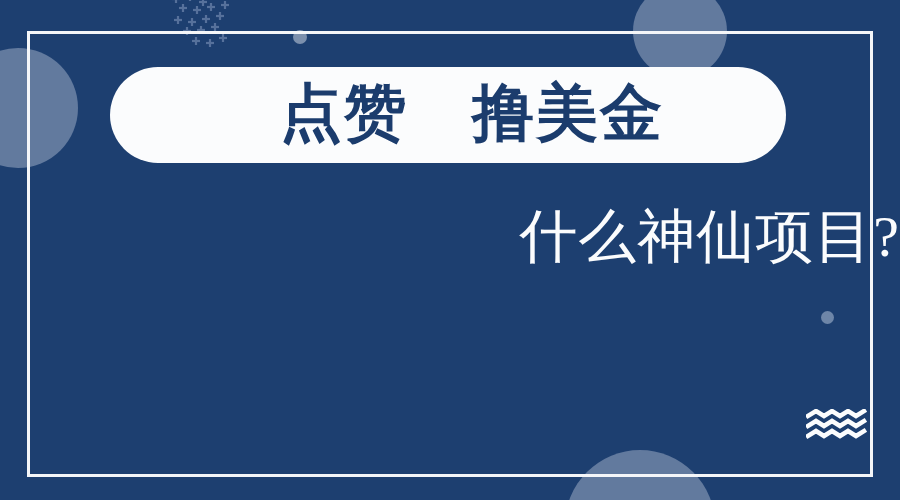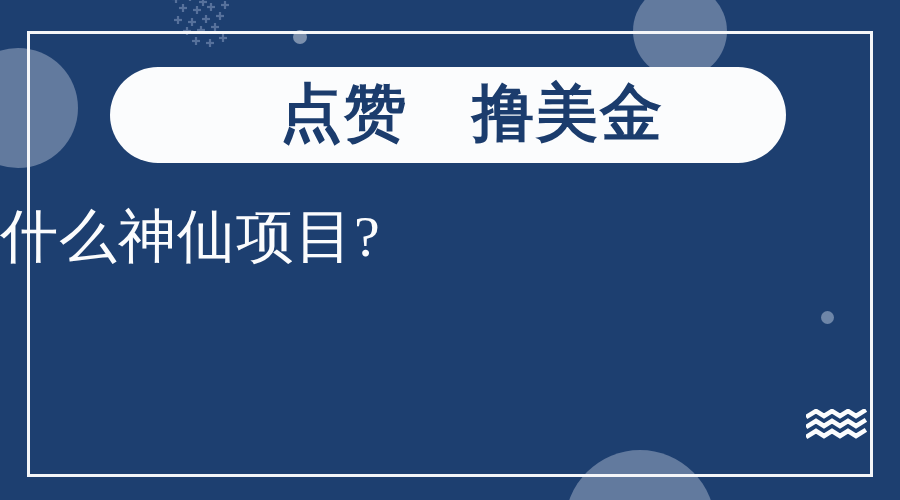--- a/index.html
+++ b/index.html
@@ -119,21 +119,21 @@
     white-space: pre;
     transform: translateY(-2px);
     margin-left: 48px;
   }
 
   .headline {
     position: absolute;
     left: 0;
     top: 208px;
     width: 900px;
-    text-align: left;
+    text-align: right;
     font-family: "Liberation Serif", "DejaVu Serif", serif;
     font-size: 58px;
     line-height: 1;
     color: #fbfcfd;
     white-space: pre;
     letter-spacing: 1px;
   }
 
   .subline {
     position: absolute;

